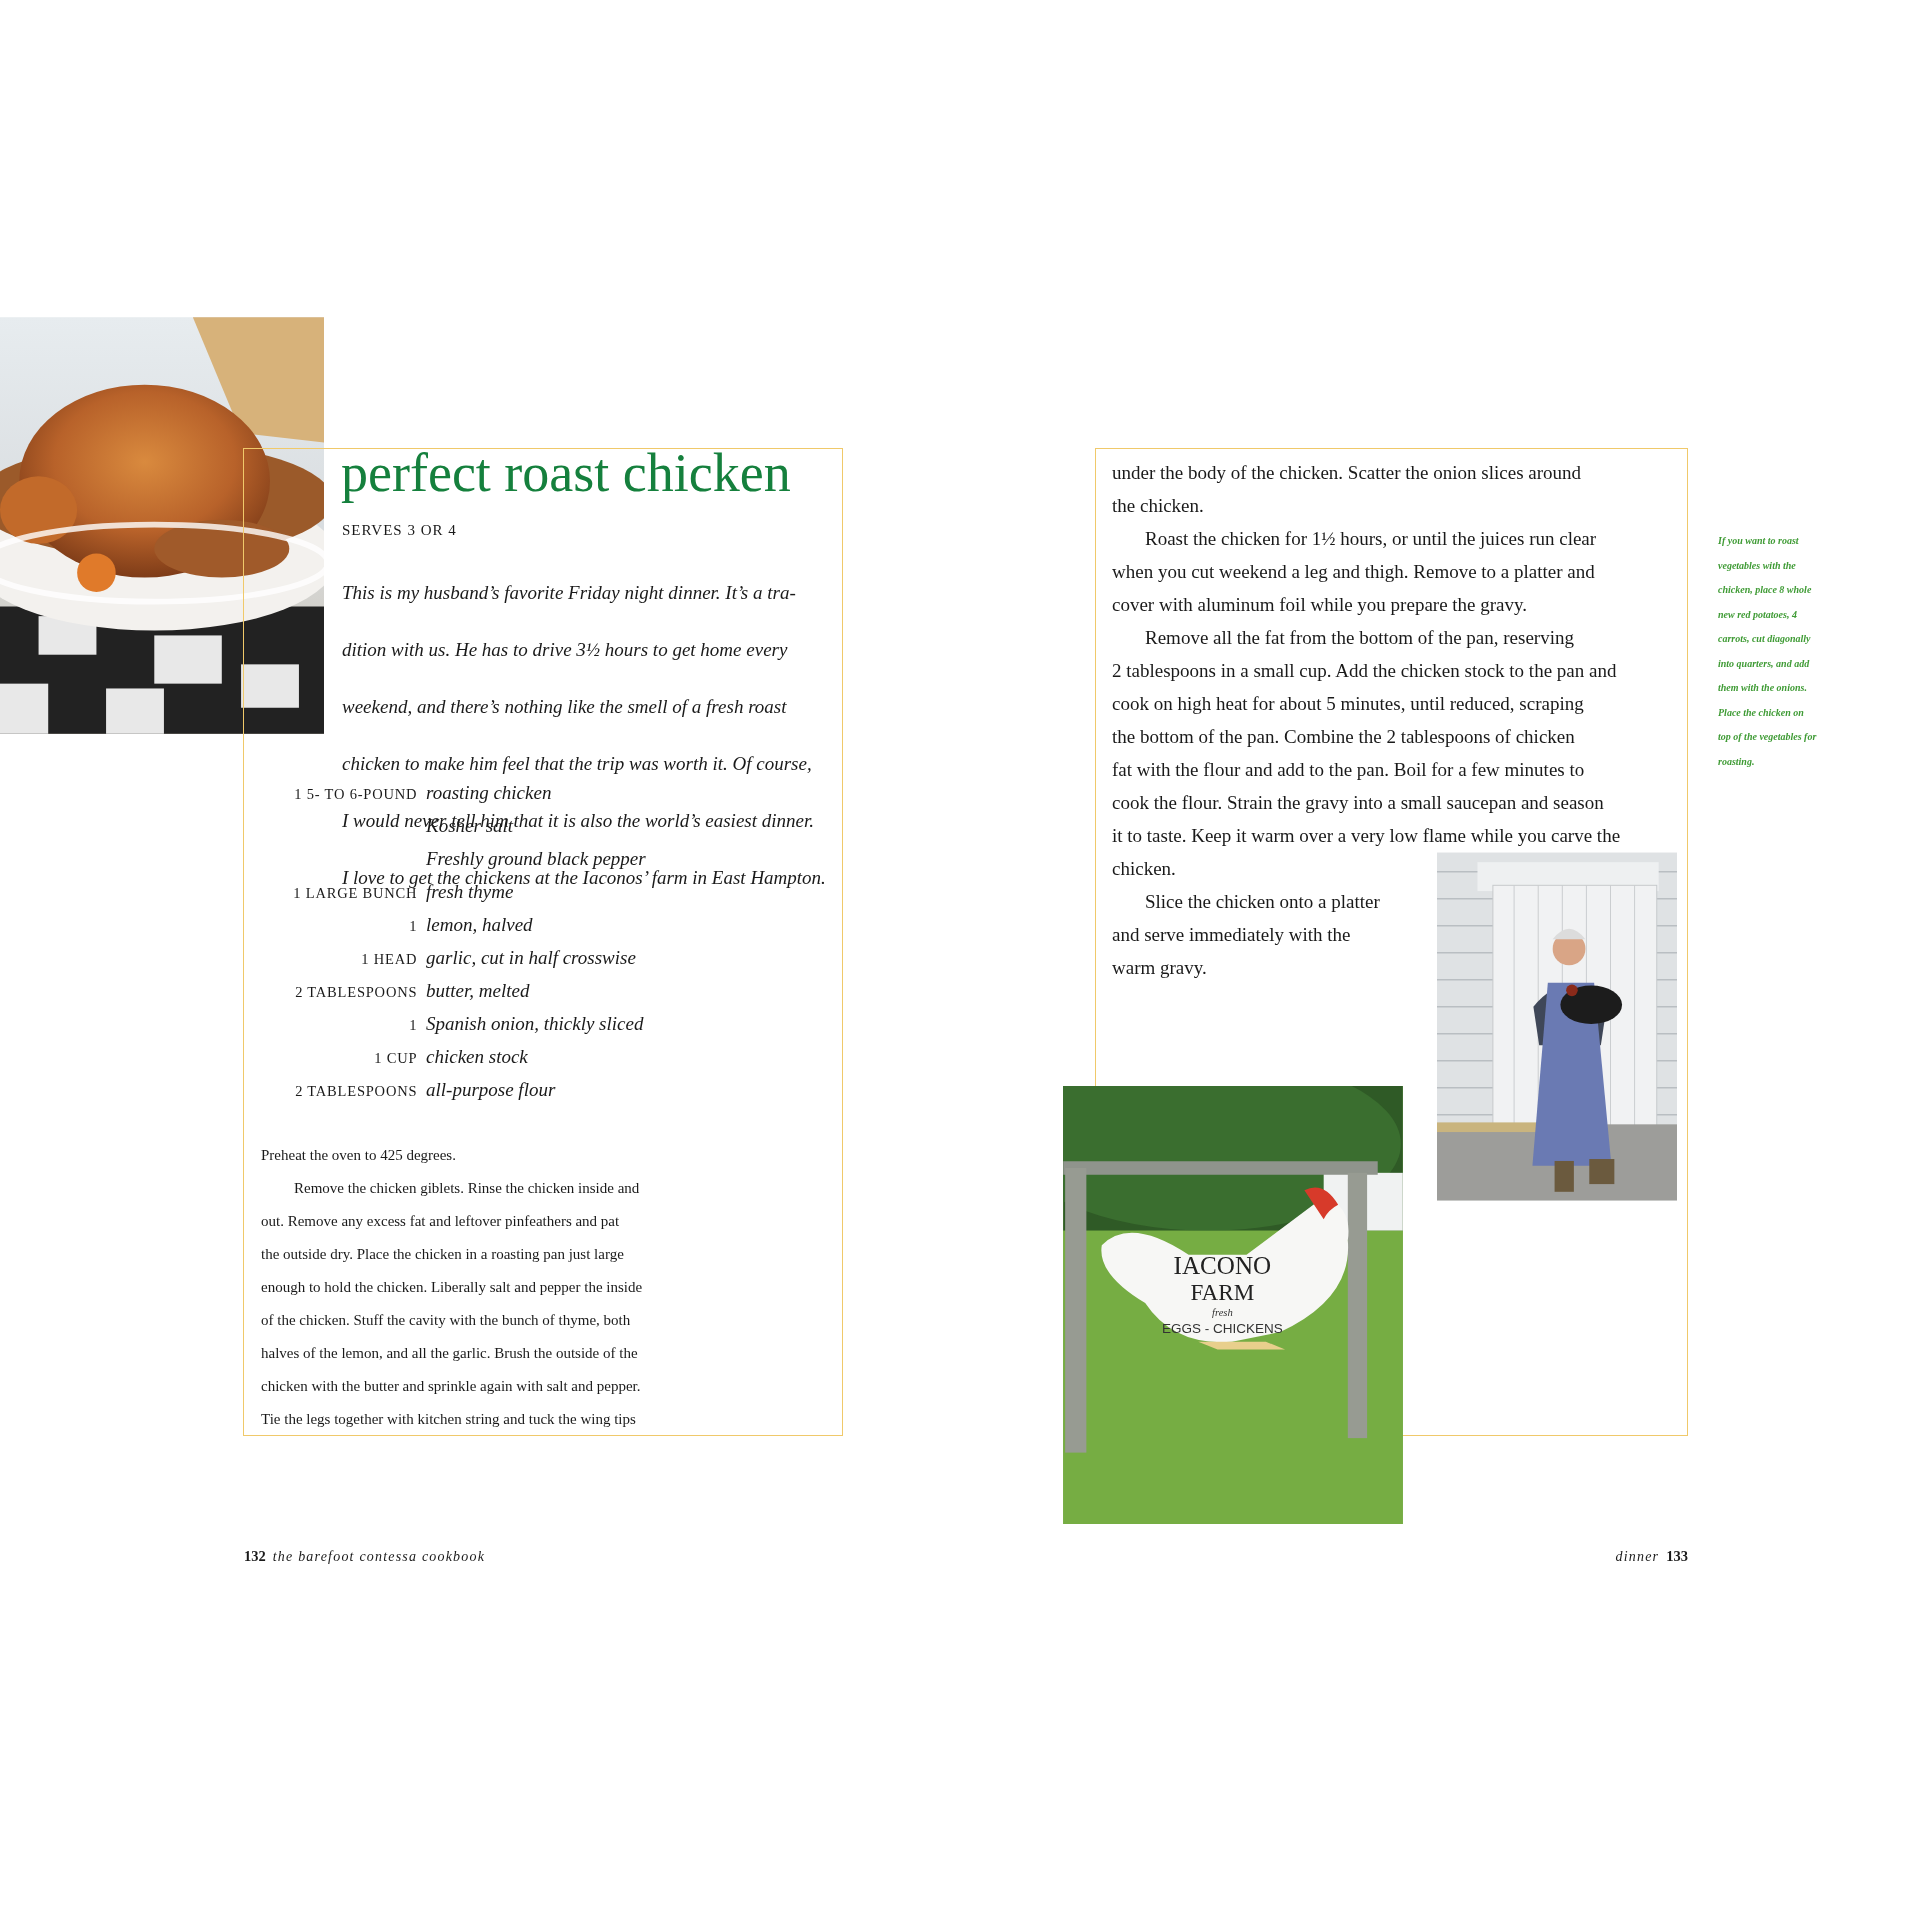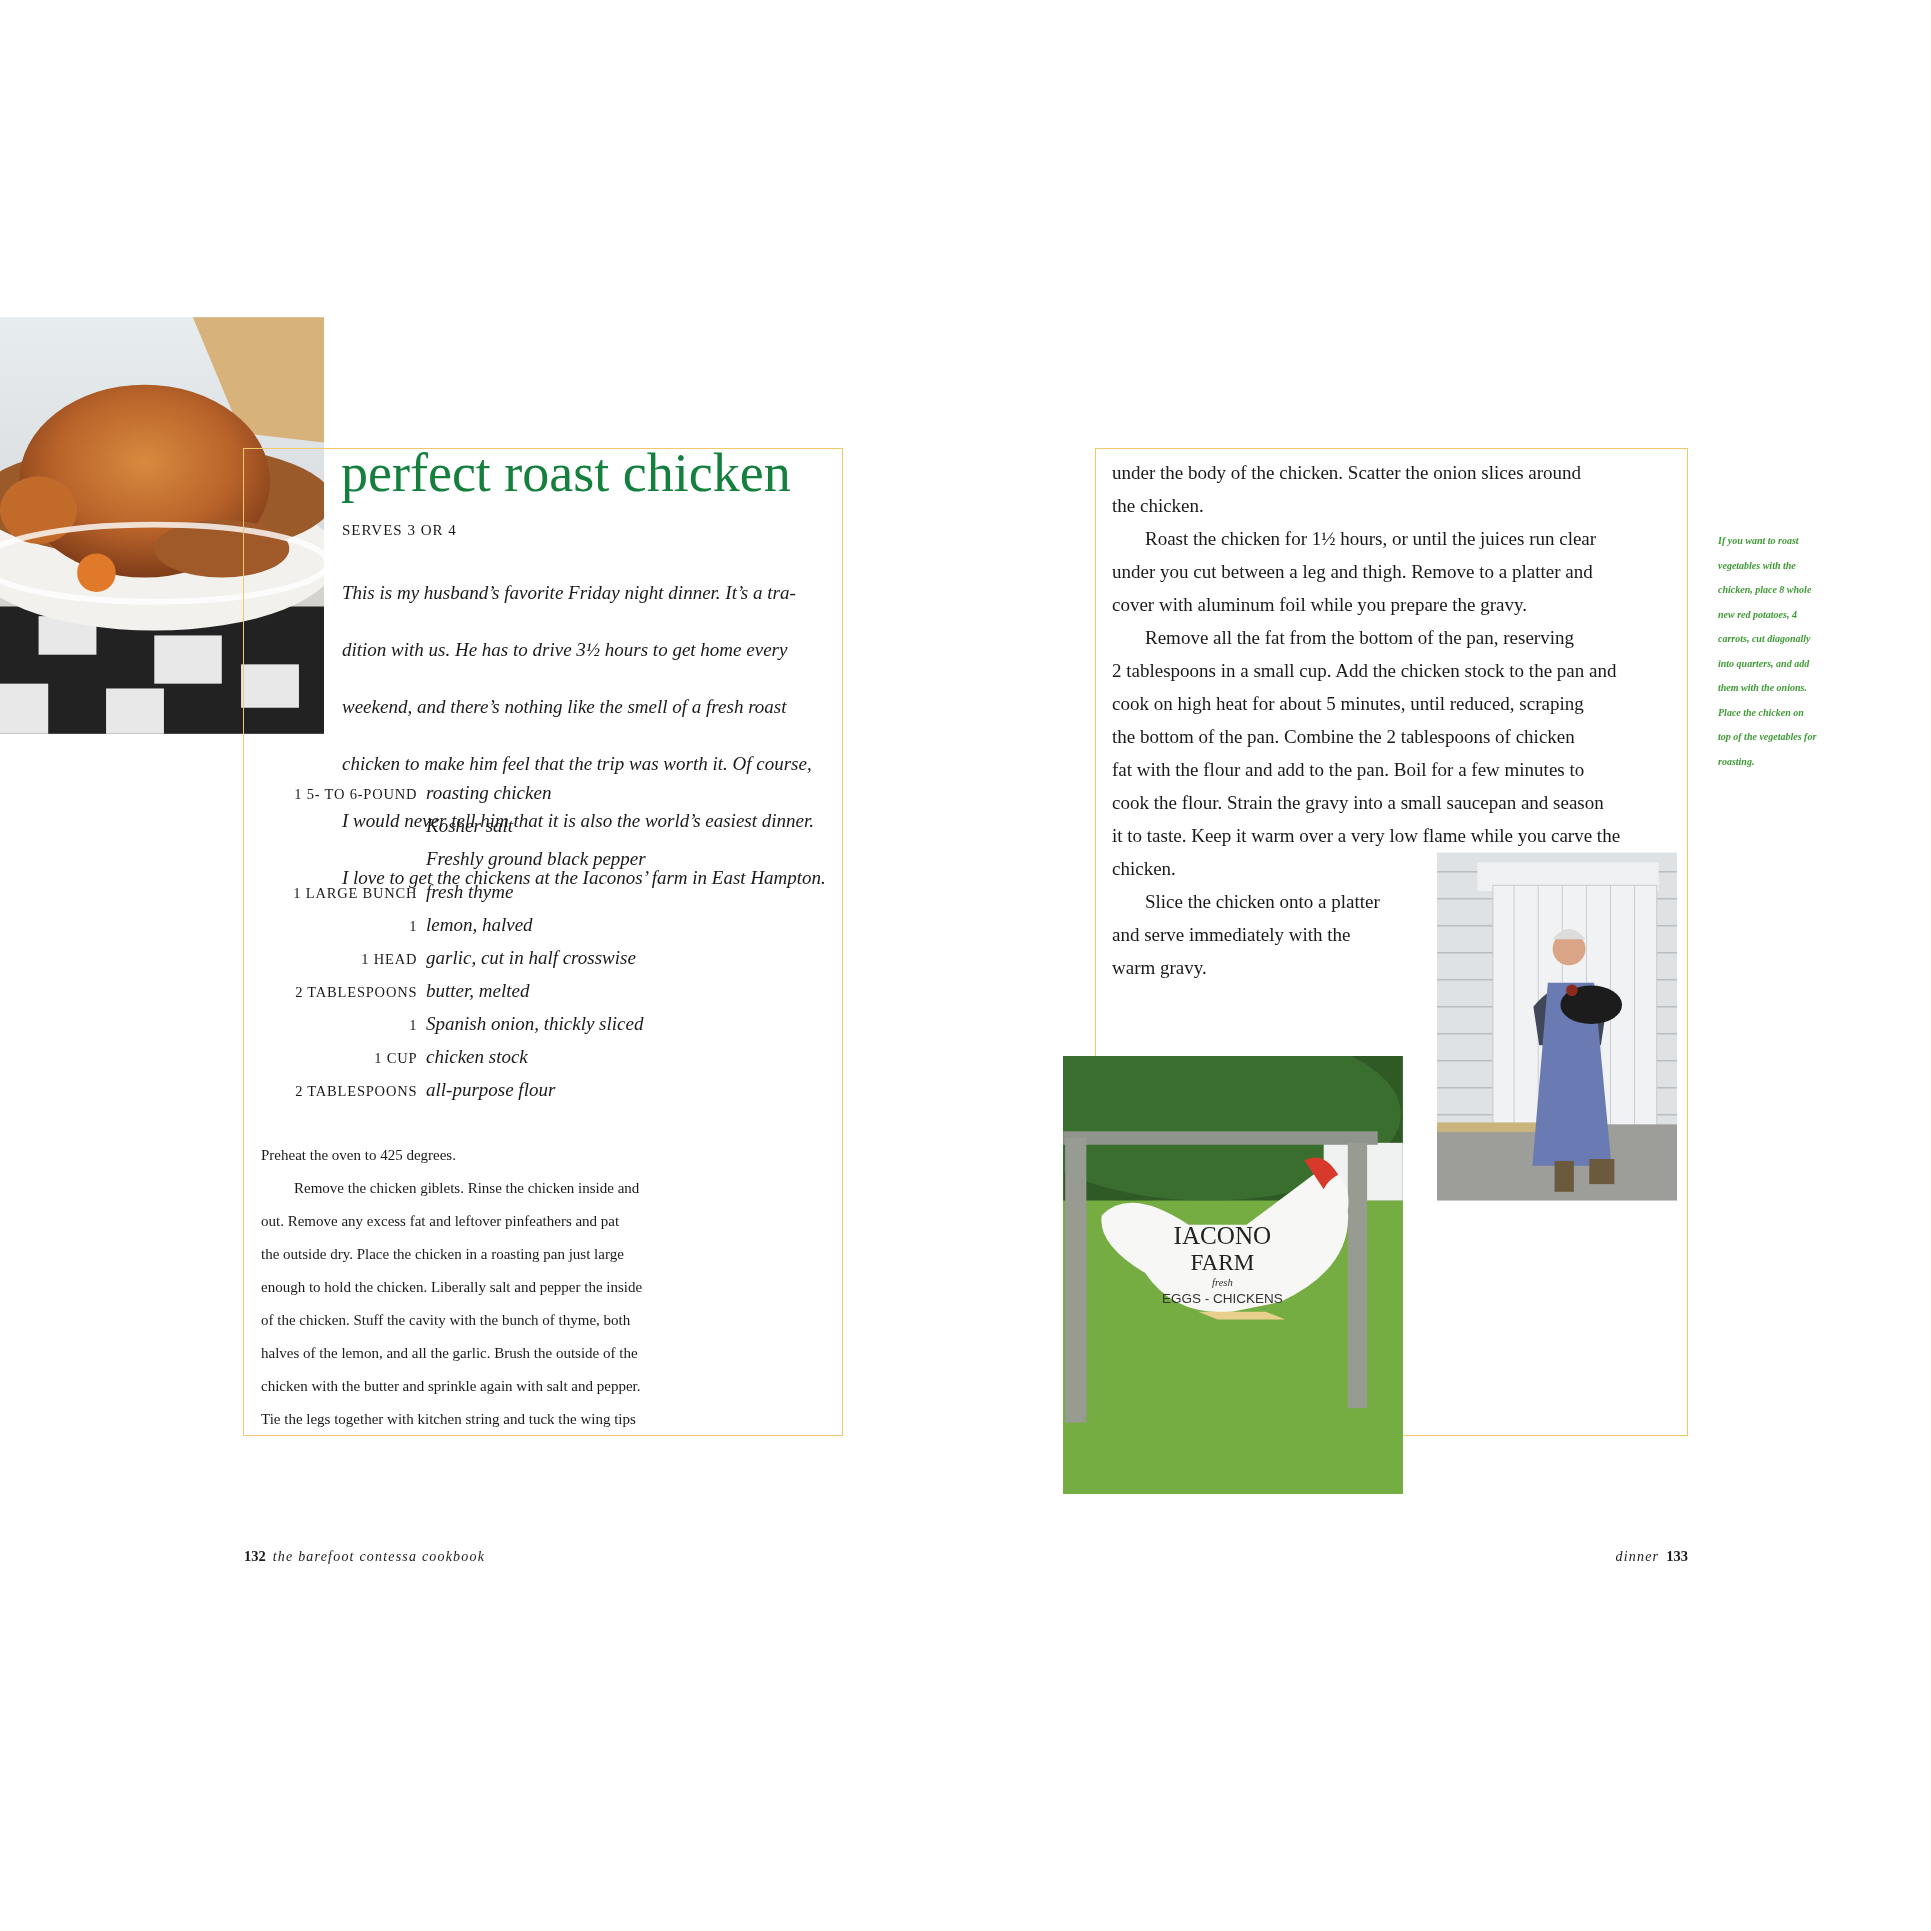--- a/index.html
+++ b/index.html
@@ -128,21 +128,21 @@
     <div>chicken with the butter and sprinkle again with salt and pepper.</div>
     <div>Tie the legs together with kitchen string and tuck the wing tips</div>
   </div>
 
 <div class="box" style="left:1095px;top:448px;width:593px;height:988px;"></div>
 
 <div class="body-right" id="dirRight">
     <div>under the body of the chicken. Scatter the onion slices around</div>
     <div>the chicken.</div>
     <div style="text-indent: 33px;">Roast the chicken for 1½ hours, or until the juices run clear</div>
-    <div>under you cut between a leg and thigh. Remove to a platter and</div>
+    <div>when you cut weekend a leg and thigh. Remove to a platter and</div>
     <div>cover with aluminum foil while you prepare the gravy.</div>
     <div style="text-indent: 33px;">Remove all the fat from the bottom of the pan, reserving</div>
     <div>2 tablespoons in a small cup. Add the chicken stock to the pan and</div>
     <div>cook on high heat for about 5 minutes, until reduced, scraping</div>
     <div>the bottom of the pan. Combine the 2 tablespoons of chicken</div>
     <div>fat with the flour and add to the pan. Boil for a few minutes to</div>
     <div>cook the flour. Strain the gravy into a small saucepan and season</div>
     <div>it to taste. Keep it warm over a very low flame while you carve the</div>
     <div>chicken.</div>
     <div style="text-indent: 33px;">Slice the chicken onto a platter</div>
@@ -181,21 +181,21 @@
     <path d="M120 90 q17 -22 34 0" fill="#dcdcdc"></path>
     <path d="M100 160 q37 -45 76 0 l-6 40 h-64z" fill="#3f4758"></path>
     <path d="M115 135 h48 l18 190 h-82z" fill="#6a7ab3"></path>
     <ellipse cx="160" cy="158" rx="32" ry="20" fill="#1c1c1c"></ellipse>
     <circle cx="140" cy="143" r="6" fill="#8a2a1a"></circle>
     <rect x="122" y="320" width="20" height="32" fill="#6b5a3e"></rect>
     <rect x="158" y="318" width="26" height="26" fill="#6b5a3e"></rect>
   </svg>
 </div>
 
-<div class="photo" style="left:1063px;top:1056px;width:340px;height:438px;">
+<div class="photo" style="left:1063px;top:1086px;width:340px;height:438px;">
   <svg width="340" height="438" viewBox="0 0 352 454">
     <rect width="352" height="454" fill="#6aa63c"></rect>
     <rect width="352" height="150" fill="#2f5a26"></rect>
     <ellipse cx="150" cy="60" rx="200" ry="90" fill="#3a6e2f"></ellipse>
     <rect x="270" y="90" width="82" height="60" fill="#f0f2f2"></rect>
     <rect x="0" y="150" width="352" height="304" fill="#76ad43"></rect>
     <rect x="0" y="78" width="326" height="14" fill="#8f948c"></rect>
     <rect x="2" y="85" width="22" height="295" fill="#979b92"></rect>
     <rect x="295" y="90" width="20" height="275" fill="#979b92"></rect>
     <path d="M40 165 q30 -30 90 10 l60 0 q40 -30 80 -60 q30 10 25 45 q5 60 -70 95 l-50 10 q-60 5 -90 -40 q-50 -30 -45 -60z" fill="#f7f7f5"></path>

